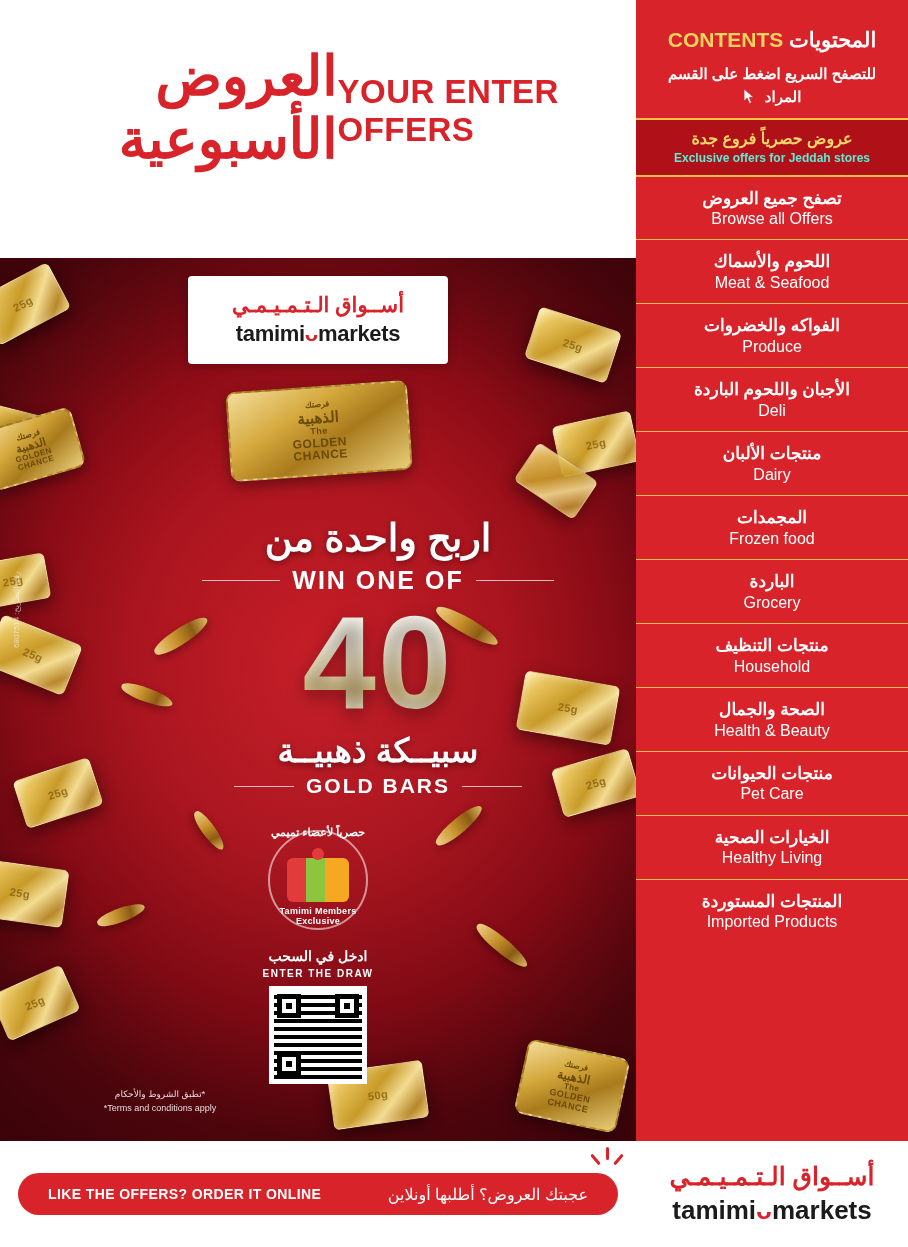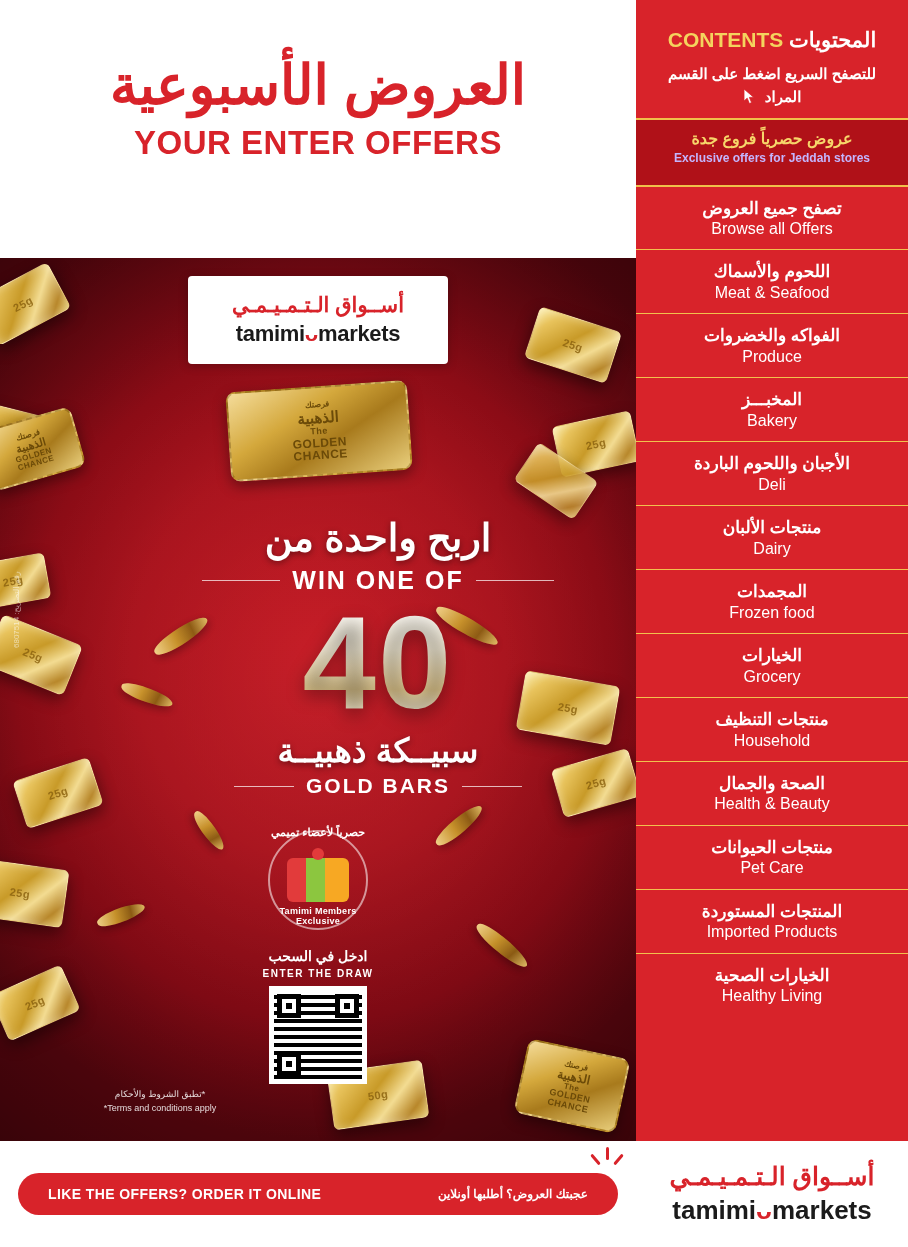--- a/index.html
+++ b/index.html
@@ -21,21 +21,20 @@
     left: 0; top: 0;
     width: 636px; height: 1141px;
     background: #ffffff;
   }
   .header-block {
     position: absolute;
     left: 0; top: 0;
     width: 636px; height: 258px;
     background: #ffffff;
     display: flex;
-    flex-direction: column;
     align-items: center;
     justify-content: center;
     padding-bottom: 42px;
   }
   .header-ar {
     color: #d8232a;
     font-size: 55px;
     font-weight: bold;
     direction: rtl;
     letter-spacing: -1px;
@@ -292,28 +291,28 @@
   }
   .cursor-icon {
     display: inline-block;
     vertical-align: -3px;
     margin-right: 4px;
   }
   .exclusive-band {
     background: #b01118;
     border-top: 2px solid #f0c04a;
     border-bottom: 2px solid #f0c04a;
-    padding: 9px 10px 20px;
+    padding: 9px 10px 10px;
     text-align: center;
   }
   .excl-ar {
     font-size: 16px; font-weight: bold; color: #f7d66a; direction: rtl;
   }
   .excl-en {
-    font-size: 12px; font-weight: bold; color: #c4b5fd; margin-top: 3px;
+    font-size: 12px; font-weight: bold; color: #5eead4; margin-top: 3px;
   }
   .toc-list { display: block; }
   .toc-item {
     border-bottom: 1px solid #f1c14d;
     padding: 12px 10px 11px;
     text-align: center;
     cursor: pointer;
   }
   .toc-item:last-child { border-bottom: none; }
   .toc-ar {
@@ -352,21 +351,21 @@
   .pill {
     position: relative;
     width: 600px; height: 42px;
     background: #d8232a;
     border-radius: 21px;
     display: flex; align-items: center; justify-content: space-between;
     padding: 0 30px;
     color: #fff;
   }
   .pill-en { font-size: 14px; font-weight: bold; letter-spacing: 0.4px; }
-  .pill-ar { font-size: 12px; font-weight: bold; direction: rtl; }
+  .pill-ar { font-size: 16px; font-weight: normal; direction: rtl; }
   .spark {
     position: absolute;
     right: -8px; top: -26px;
     width: 40px; height: 30px;
   }
   .spark i {
     position: absolute;
     width: 3px; height: 13px;
     background: #d8232a;
     border-radius: 2px;
@@ -533,58 +532,54 @@
       </div>
       <div class="toc-item">
         <div class="toc-ar">اللحوم والأسماك</div>
         <div class="toc-en">Meat &amp; Seafood</div>
       </div>
       <div class="toc-item">
         <div class="toc-ar">الفواكه والخضروات</div>
         <div class="toc-en">Produce</div>
       </div>
       <div class="toc-item">
-        <div class="toc-ar">المخبـــز</div>
-        <div class="toc-en">Bakery</div>
-      </div>
-      <div class="toc-item">
         <div class="toc-ar">الأجبان واللحوم الباردة</div>
         <div class="toc-en">Deli</div>
       </div>
       <div class="toc-item">
         <div class="toc-ar">منتجات الألبان</div>
         <div class="toc-en">Dairy</div>
       </div>
       <div class="toc-item">
         <div class="toc-ar">المجمدات</div>
         <div class="toc-en">Frozen food</div>
       </div>
       <div class="toc-item">
-        <div class="toc-ar">الخيارات</div>
+        <div class="toc-ar">الباردة</div>
         <div class="toc-en">Grocery</div>
       </div>
       <div class="toc-item">
         <div class="toc-ar">منتجات التنظيف</div>
         <div class="toc-en">Household</div>
       </div>
       <div class="toc-item">
         <div class="toc-ar">الصحة والجمال</div>
         <div class="toc-en">Health &amp; Beauty</div>
       </div>
       <div class="toc-item">
         <div class="toc-ar">منتجات الحيوانات</div>
         <div class="toc-en">Pet Care</div>
       </div>
       <div class="toc-item">
+        <div class="toc-ar">الخيارات الصحية</div>
+        <div class="toc-en">Healthy Living</div>
+      </div>
+      <div class="toc-item">
         <div class="toc-ar">المنتجات المستوردة</div>
         <div class="toc-en">Imported Products</div>
-      </div>
-      <div class="toc-item">
-        <div class="toc-ar">الخيارات الصحية</div>
-        <div class="toc-en">Healthy Living</div>
       </div>
     </div>
   </div>
 
   <div class="bottom-bar">
     <div class="pill">
       <span class="pill-en">LIKE THE OFFERS? ORDER IT ONLINE</span>
       <span class="pill-ar">عجبتك العروض؟ أطلبها أونلاين</span>
       <span class="spark">
         <i style="left:20px; top:0; transform:rotate(0deg);"></i>

